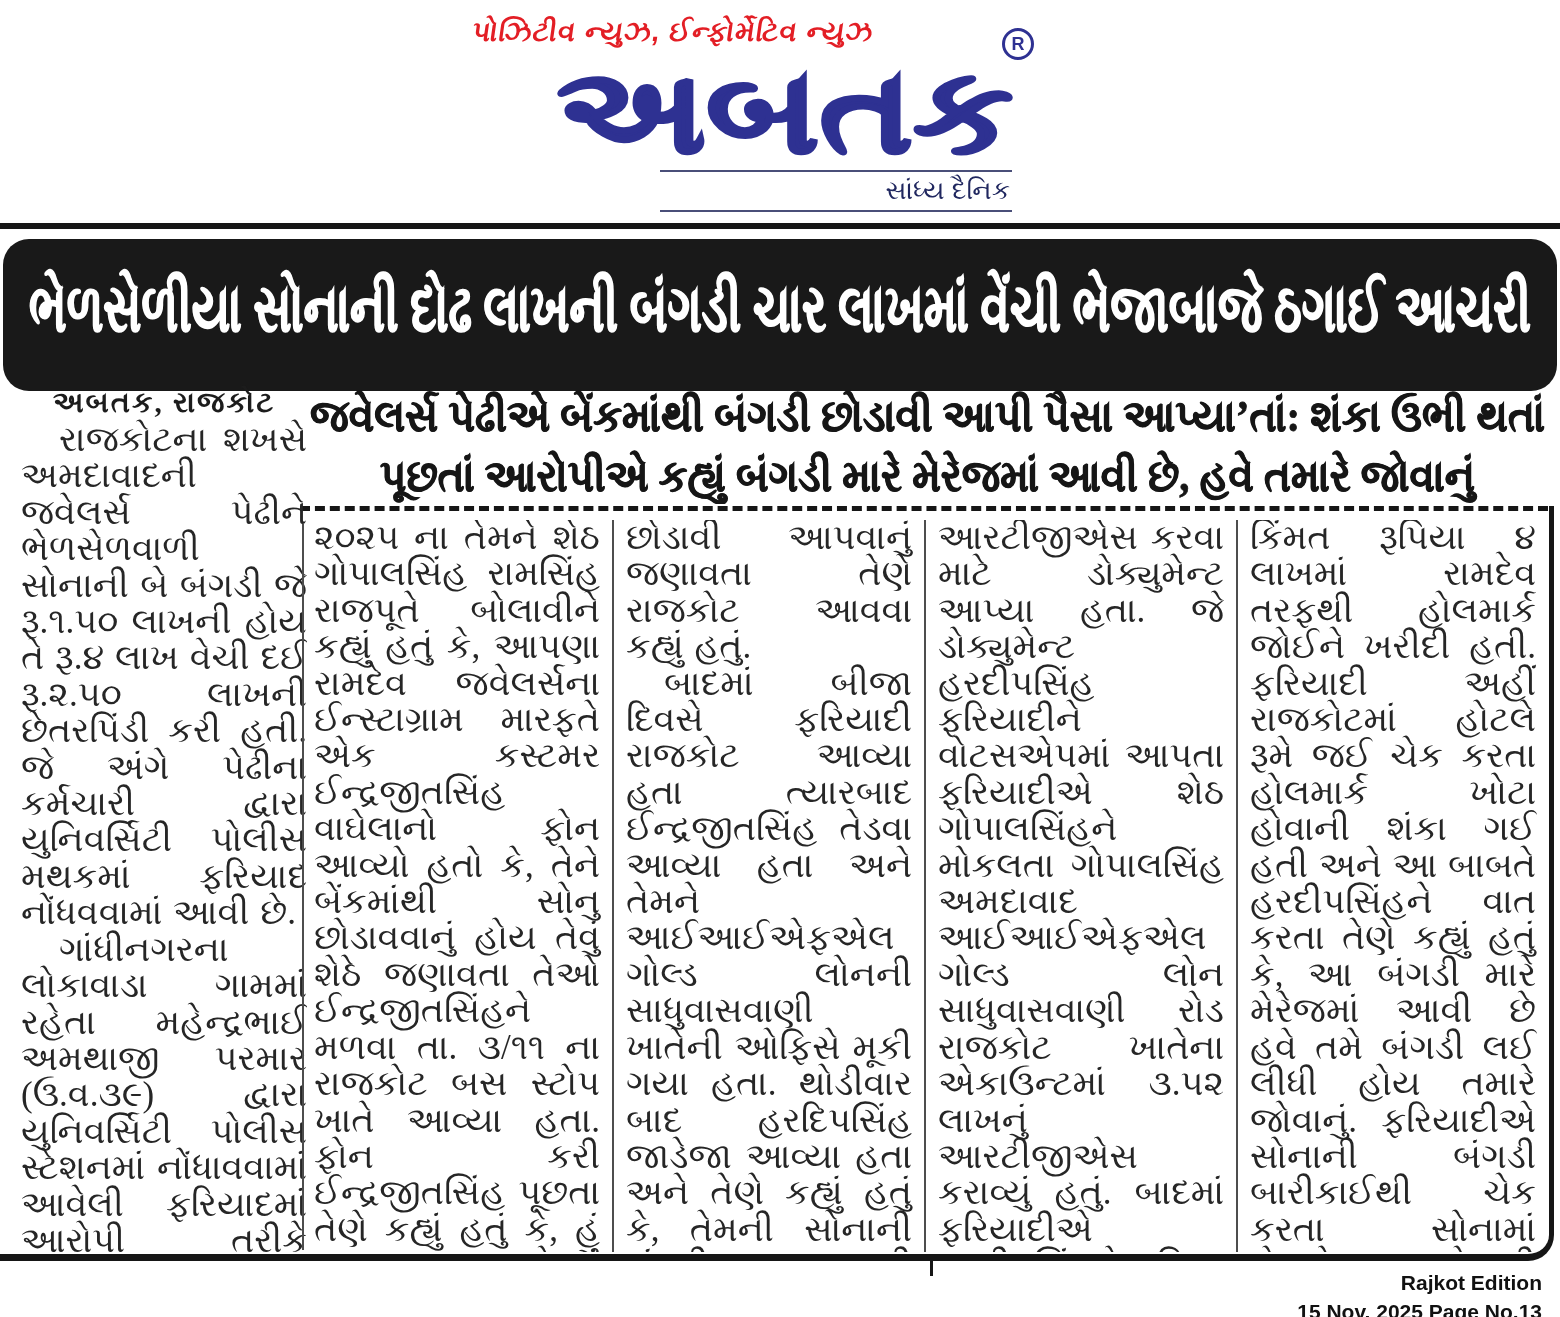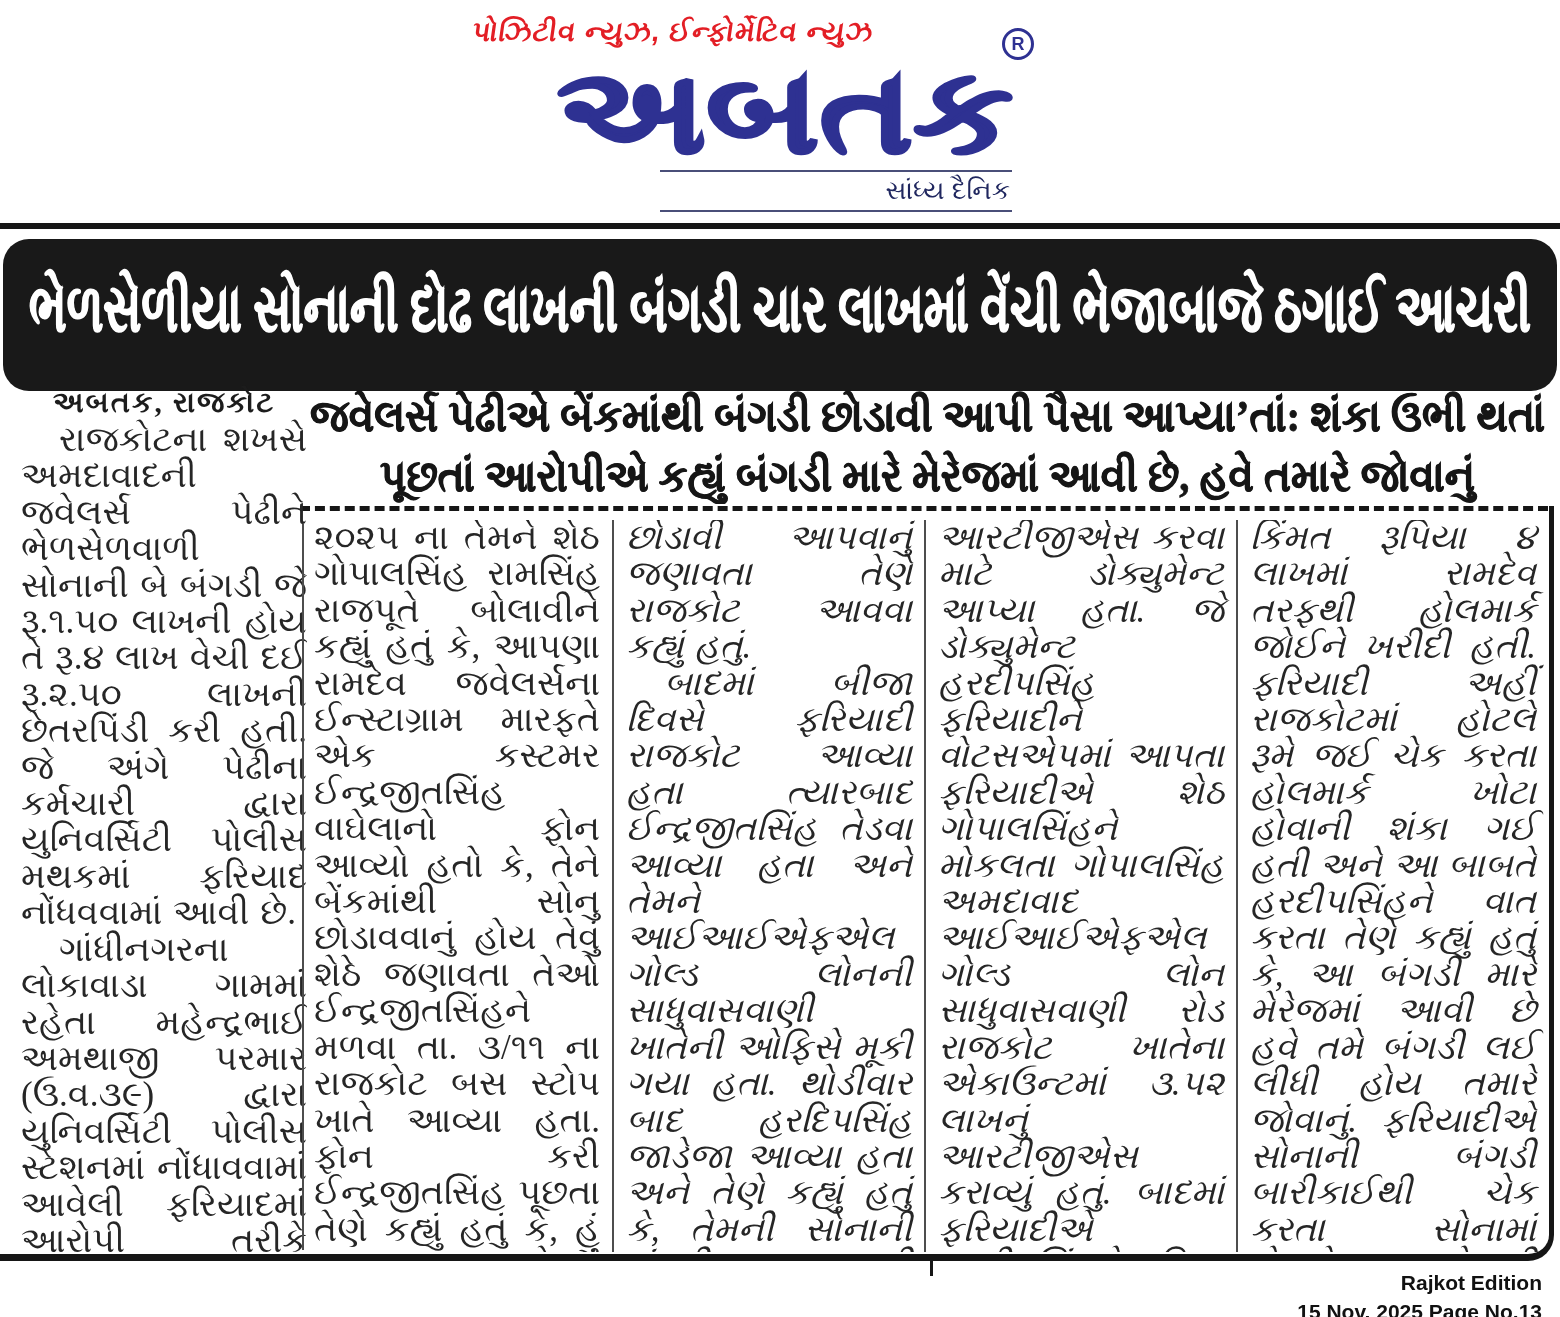--- a/index.html
+++ b/index.html
@@ -56,21 +56,21 @@
     text-indent:38px;word-spacing:2px;
   }
   .bodytext p.cont{text-indent:0;}
   .cols-right{
     position:absolute;left:302px;top:520px;width:1246px;height:732px;
     display:flex;
   }
   .cols-right .ncol{
     flex:1 1 0;padding:0 12px;overflow:hidden;
   }
-  .cols-right .ncol + .ncol{border-left:2px solid #4d4d4d;font-style:italic;}
+  .cols-right .ncol + .ncol{border-left:2px solid #4d4d4d;}
   
   .footer{
     position:absolute;right:18px;top:1268px;text-align:right;
     font-family:"Liberation Sans",sans-serif;font-weight:600;font-size:21px;
     line-height:29px;color:#111;
   }
   svg text{font-family:"Liberation Serif",serif;}
 </style>
 </head>
 <body>

